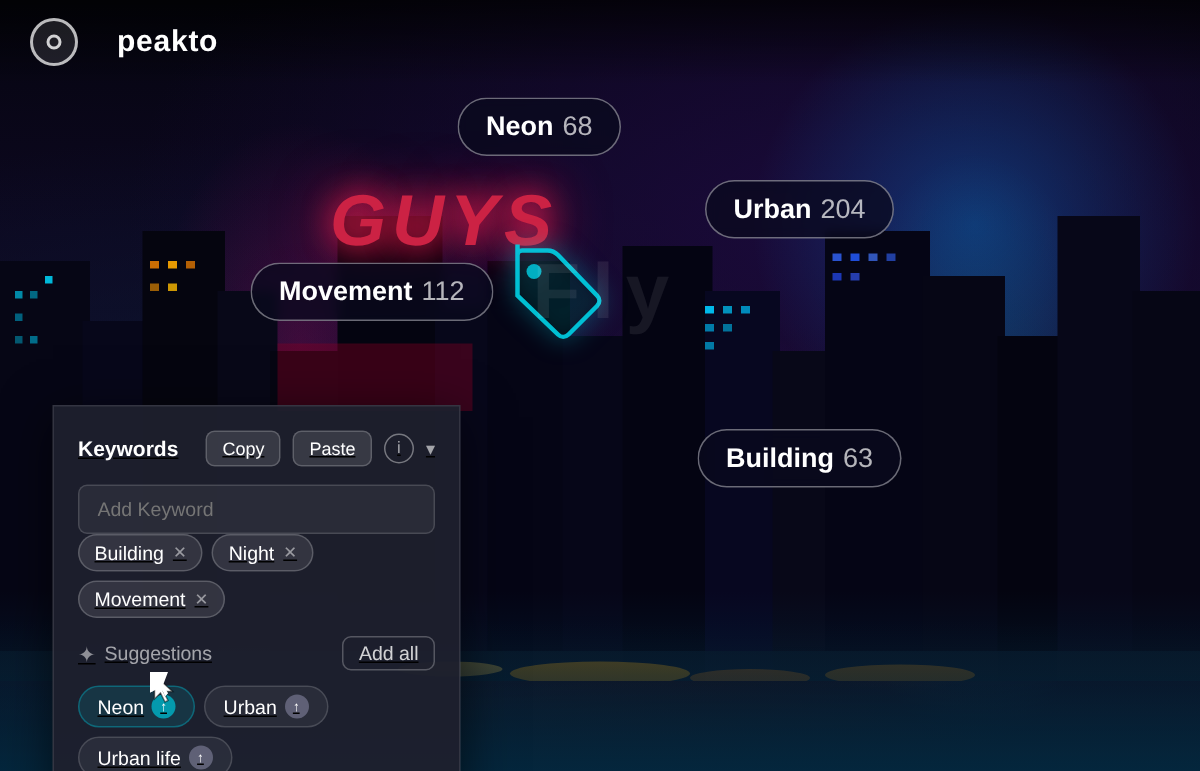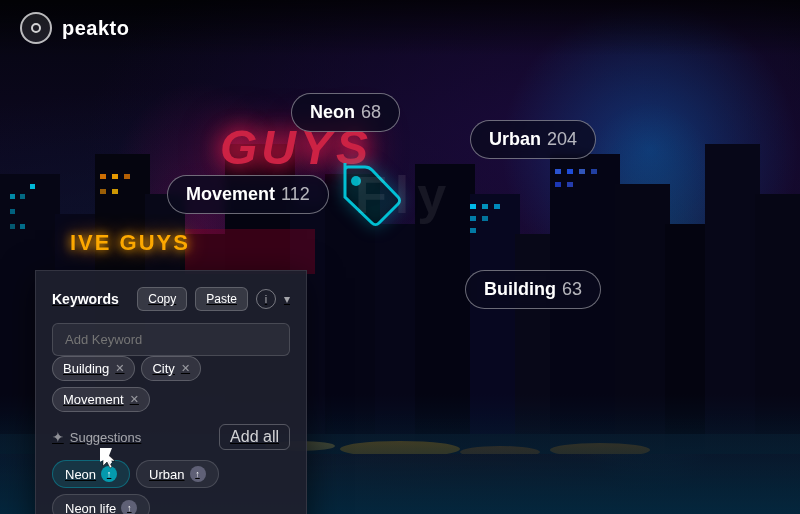--- a/index.html
+++ b/index.html
@@ -94,20 +94,21 @@
 
     
     .header {
       position: absolute;
       top: 0; left: 0; right: 0;
       height: 56px;
       display: flex;
       align-items: center;
       padding: 0 20px;
       background: linear-gradient(to bottom, rgba(0,0,0,0.7) 0%, transparent 100%);
+      gap: 16px;
     }
     .logo-circle {
       width: 32px; height: 32px;
       border-radius: 50%;
       border: 2px solid rgba(255,255,255,0.7);
       display: flex; align-items: center; justify-content: center;
       margin-right: 10px;
       background: rgba(255,255,255,0.1);
     }
     .logo-circle-inner {
@@ -259,21 +260,21 @@
     }
     .suggestions-icon {
       font-size: 14px;
       color: rgba(255,255,255,0.5);
     }
     .add-all-btn {
       background: transparent;
       border: 1px solid rgba(255,255,255,0.25);
       border-radius: 6px;
       color: rgba(255,255,255,0.8);
-      font-size: 16px;
+      font-size: 13px;
       padding: 3px 10px;
       cursor: pointer;
     }
     .suggestion-chips {
       display: flex;
       flex-wrap: wrap;
       gap: 6px;
     }
     .suggestion-chip {
       display: flex;
@@ -390,38 +391,37 @@
     <ellipse cx="400" cy="355" rx="60" ry="8" fill="#ffaa00" opacity="0.4"></ellipse>
     <ellipse cx="500" cy="358" rx="40" ry="6" fill="#ff8800" opacity="0.3"></ellipse>
     <ellipse cx="300" cy="352" rx="35" ry="5" fill="#ffcc44" opacity="0.4"></ellipse>
     <ellipse cx="600" cy="356" rx="50" ry="7" fill="#ff9900" opacity="0.3"></ellipse>
 
     <rect x="185" y="135" width="130" height="45" fill="#880022" opacity="0.4"></rect>
   </svg>
 
   <div class="sign-regal">GUYS</div>
 
-  <div class="sign-ive-guys">IVE GUYS</div>
 
   <div class="street"></div>
   <div class="neon-ground"></div>
 </div>
 
 <div class="header">
   <div class="logo-circle">
     <div class="logo-circle-inner"></div>
   </div>
   <span class="logo-text">peakto</span>
 </div>
 
 <div id="floating-tags">
-    <div class="keyword-tag" style="top: 65px; left: 291px; margin-top: 28px;"><span>Neon</span><span class="count">68</span></div>
+    <div class="keyword-tag" style="top: 65px; left: 305px;"><span>Neon</span><span class="count">68</span></div>
     <div class="keyword-tag" style="top: 120px; left: 470px; text-align: right;"><span>Urban</span><span class="count">204</span></div>
     <div class="keyword-tag" style="top: 175px; left: 167px;"><span>Movement</span><span class="count">112</span></div>
-    <div class="keyword-tag" style="top: 270px; left: 465px;"><span>Building</span><span class="count">63</span></div>
+    <div class="keyword-tag" style="top: 286px; left: 465px;"><span>Building</span><span class="count">63</span></div>
   </div>
 
 <div class="tag-icon">
   <svg viewBox="0 0 80 80" fill="none" xmlns="http://www.w3.org/2000/svg">
     <path d="M15 8 L15 42 L42 68 C44 70 47 70 49 68 L68 49 C70 47 70 44 68 42 L42 15 C40 13 37 12 35 12 L18 12 C16.3 12 15 13.3 15 15 Z" stroke="rgba(0,210,230,0.9)" stroke-width="3" fill="rgba(0,0,0,0.4)"></path>
     <circle cx="26" cy="26" r="5" fill="rgba(0,210,230,0.8)"></circle>
   </svg>
 </div>
 
 <div class="fly-text">Fly</div>
@@ -434,21 +434,21 @@
     <div class="info-icon">i</div>
     <div class="chevron-icon">▾</div>
   </div>
   <input class="keyword-input" type="text" placeholder="Add Keyword" style="">
   <div class="keyword-chips">
     <div class="keyword-chip">
       <span>Building</span>
       <span class="chip-x">✕</span>
     </div>
     <div class="keyword-chip">
-      <span>City</span>
+      <span>Night</span>
       <span class="chip-x">✕</span>
     </div>
     <div class="keyword-chip">
       <span>Movement</span>
       <span class="chip-x">✕</span>
     </div>
   </div>
   <div class="suggestions-header">
     <div class="suggestions-label">
       <span class="suggestions-icon">✦</span>
@@ -459,21 +459,21 @@
   <div class="suggestion-chips">
     <div class="suggestion-chip active">
       <span>Neon</span>
       <div class="chip-arrow">↑</div>
     </div>
     <div class="suggestion-chip">
       <span>Urban</span>
       <div class="chip-arrow-gray">↑</div>
     </div>
     <div class="suggestion-chip">
-      <span>Neon life</span>
+      <span>Urban life</span>
       <div class="chip-arrow-gray">↑</div>
     </div>
   </div>
 </div>
 
 <div class="cursor">
   <svg width="20" height="22" viewBox="0 0 20 22" fill="none">
     <path d="M3 2 L3 18 L7 14 L10 20 L12 19 L9 13 L15 13 Z" fill="white" stroke="rgba(0,0,0,0.5)" stroke-width="1"></path>
   </svg>
 </div>

